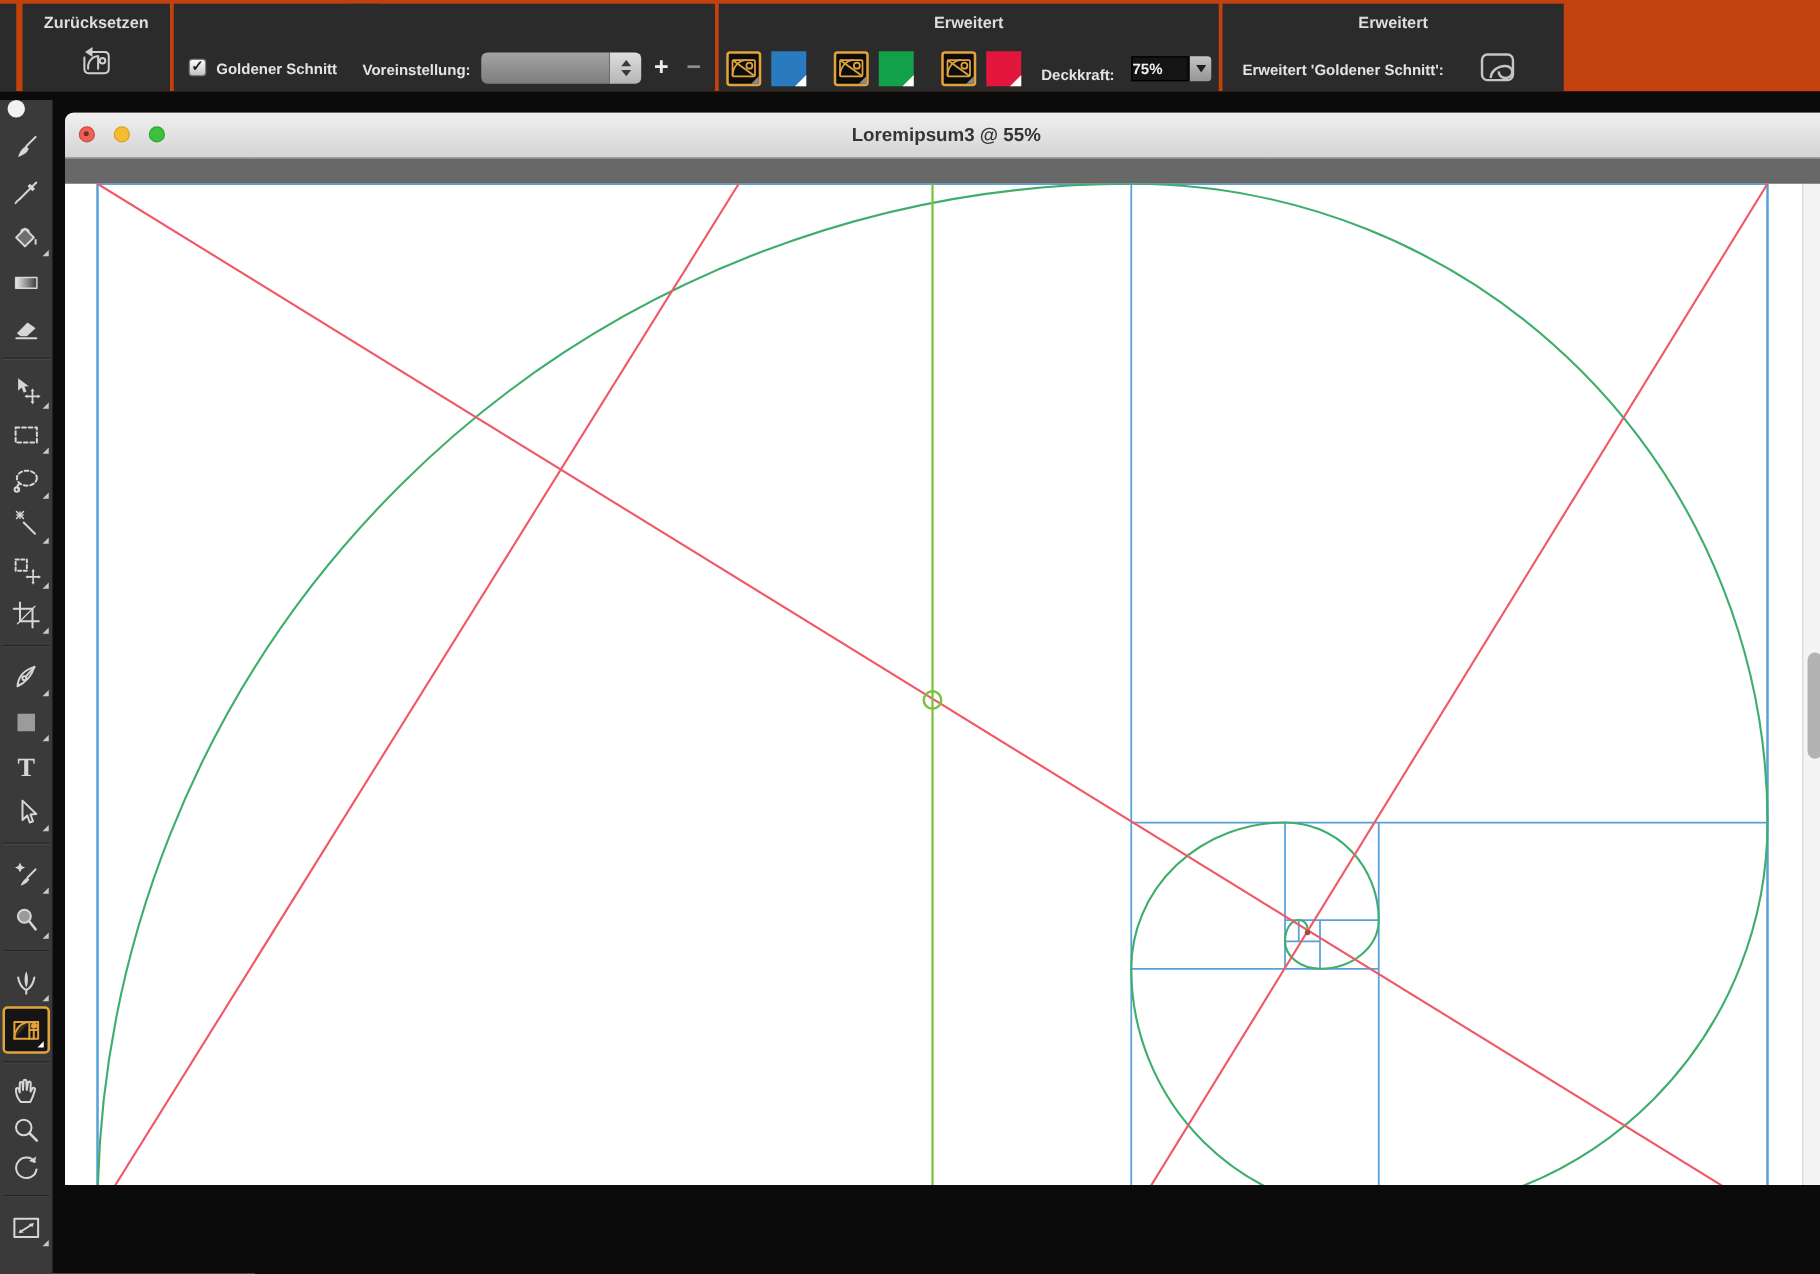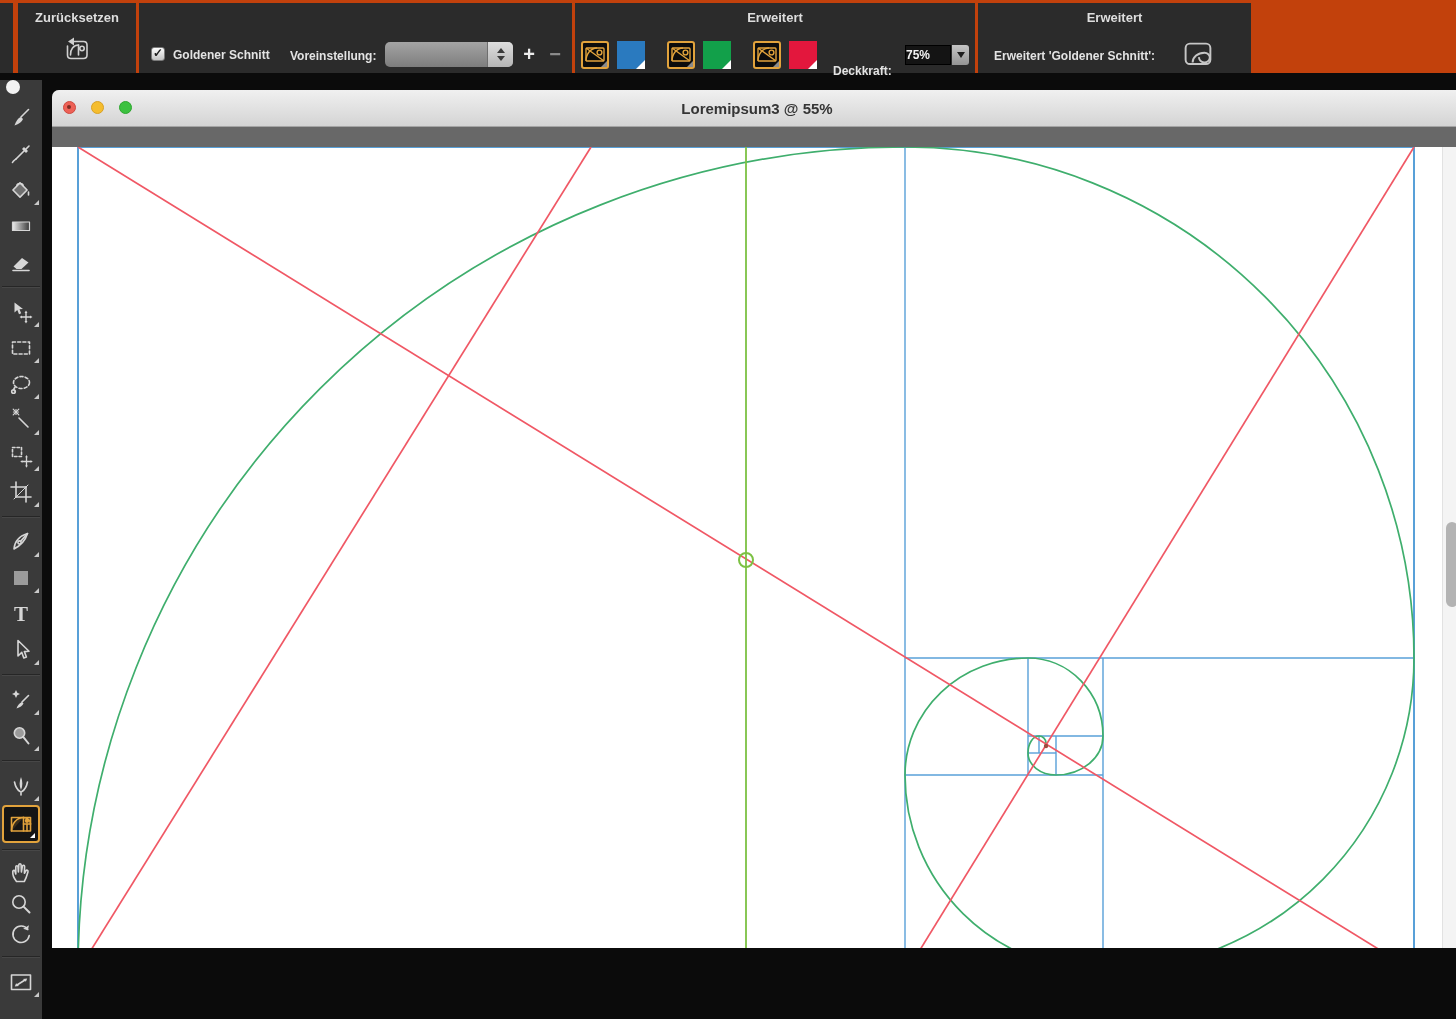--- a/index.html
+++ b/index.html
@@ -41,21 +41,21 @@
   .btn-minus{left:264px;color:#8d8d8d;}
 
   .opt-row{position:absolute;top:38px;left:0;width:100%;height:28px;}
   .spiral-tile{position:absolute;top:0;width:28px;height:28px;background:#0c0c0c;border:2px solid #e2a33c;
                border-radius:3px;box-sizing:border-box;cursor:pointer;}
   .swatch{position:absolute;top:0;width:28px;height:28px;cursor:pointer;}
   .swatch .fold{position:absolute;right:0;bottom:0;width:0;height:0;
                 border-style:solid;border-width:0 0 9px 9px;border-color:transparent transparent #ffffff transparent;}
   .spiral-tile .fold{position:absolute;right:0;bottom:0;width:0;height:0;border-style:solid;
                 border-width:0 0 6px 6px;border-color:transparent transparent #8b8b8b transparent;}
-  .opacity-label{position:absolute;left:258px;top:23px;}
+  .opacity-label{position:absolute;left:258px;top:12px;}
   .opacity-box{position:absolute;left:330px;top:4px;width:46px;height:20px;background:#141414;
                border:1px solid #000;box-sizing:border-box;color:#f2f2f2;font-size:12px;font-weight:bold;
                text-align:left;line-height:18px;padding-right:20px;}
   .opacity-arrow{position:absolute;left:377px;top:4px;width:17px;height:20px;border-radius:0 3px 3px 0;
                  background:linear-gradient(#c4c4c4,#949494);display:flex;align-items:center;justify-content:center;cursor:pointer;}
   .opacity-arrow i{width:0;height:0;border-left:4.5px solid transparent;border-right:4.5px solid transparent;border-top:6px solid #1e1e1e;}
 
   .panel-label{position:absolute;left:16px;top:46px;}
   .panel-btn{position:absolute;left:206px;top:39px;width:28px;height:24px;cursor:pointer;}
 

